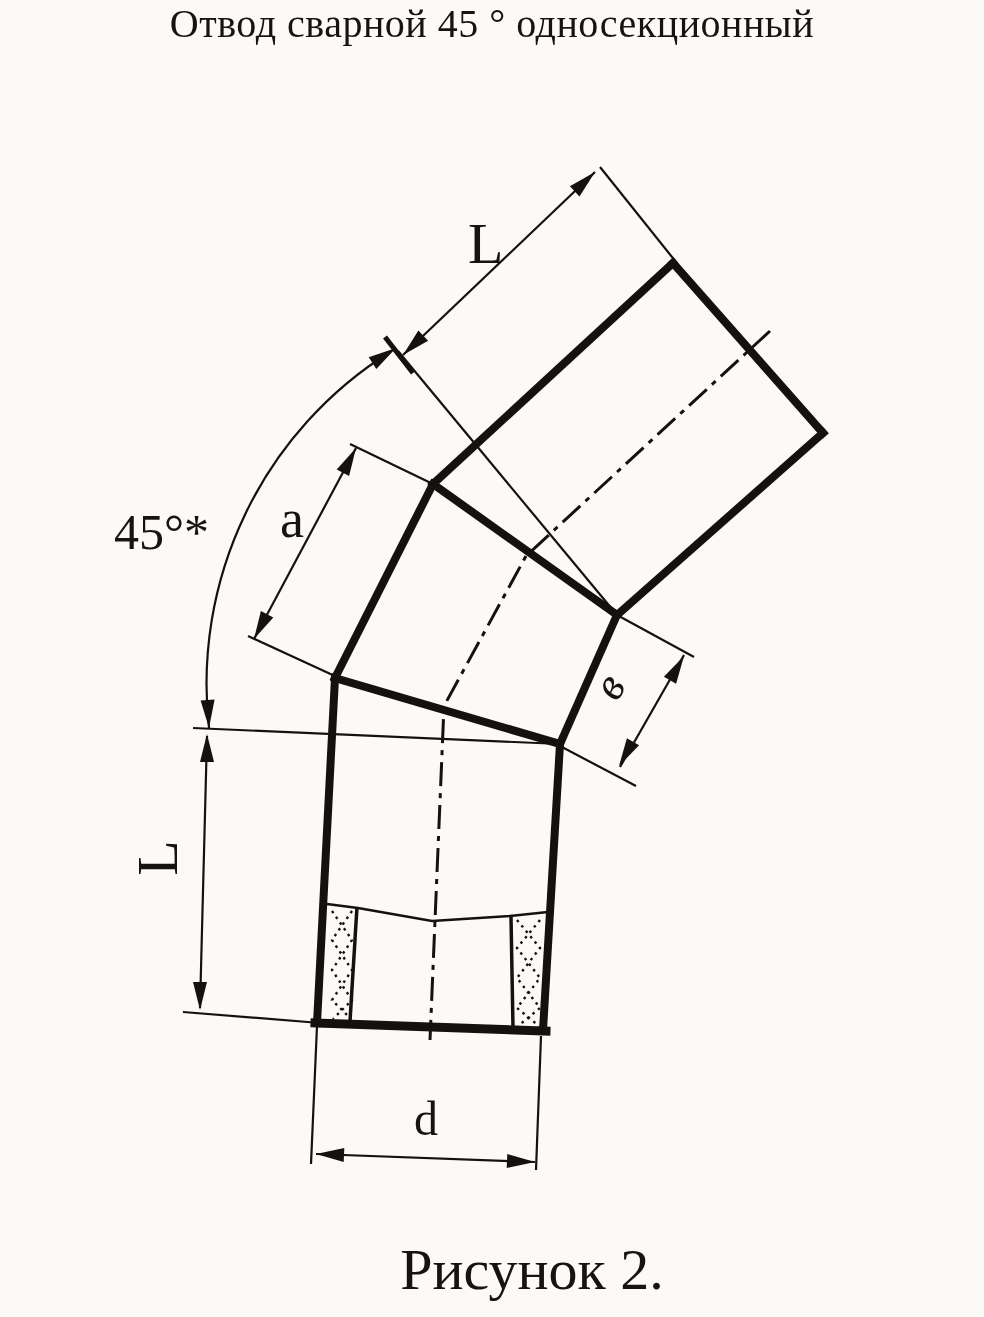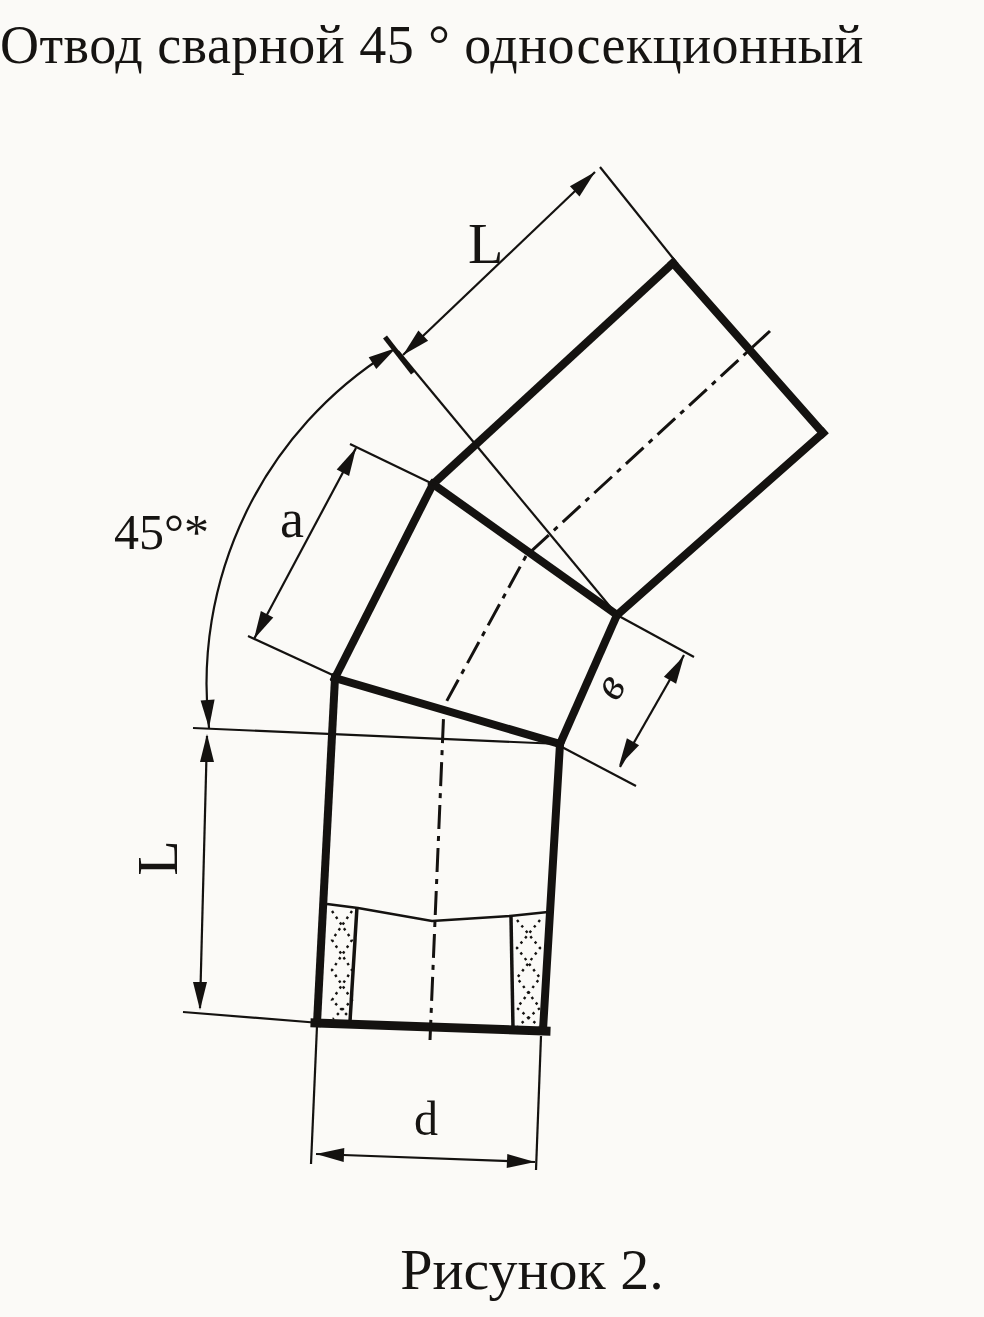--- a/index.html
+++ b/index.html
@@ -5,23 +5,23 @@
   html,body{margin:0;padding:0;background:#e8e8e6;}
   .page{
     position:relative;
     width:984px;height:1317px;
     background:#fbfaf7;
     overflow:hidden;
     font-family:"Liberation Serif", serif;
     color:#161412;
   }
   .title{
-    position:absolute;top:14px;left:0;width:984px;
-    text-align:left;
-    font-size:54px;
+    position:absolute;top:0;left:0;width:984px;
+    text-align:center;
+    font-size:40px;
     letter-spacing:.5px;
     white-space:nowrap;
   }
   .caption{
     position:absolute;top:1236px;left:40px;width:984px;
     text-align:center;
     font-size:58px;
   }
   svg.drawing{position:absolute;left:0;top:0;}
   .thick{stroke:#141210;stroke-width:8;stroke-linecap:square;fill:none;}

